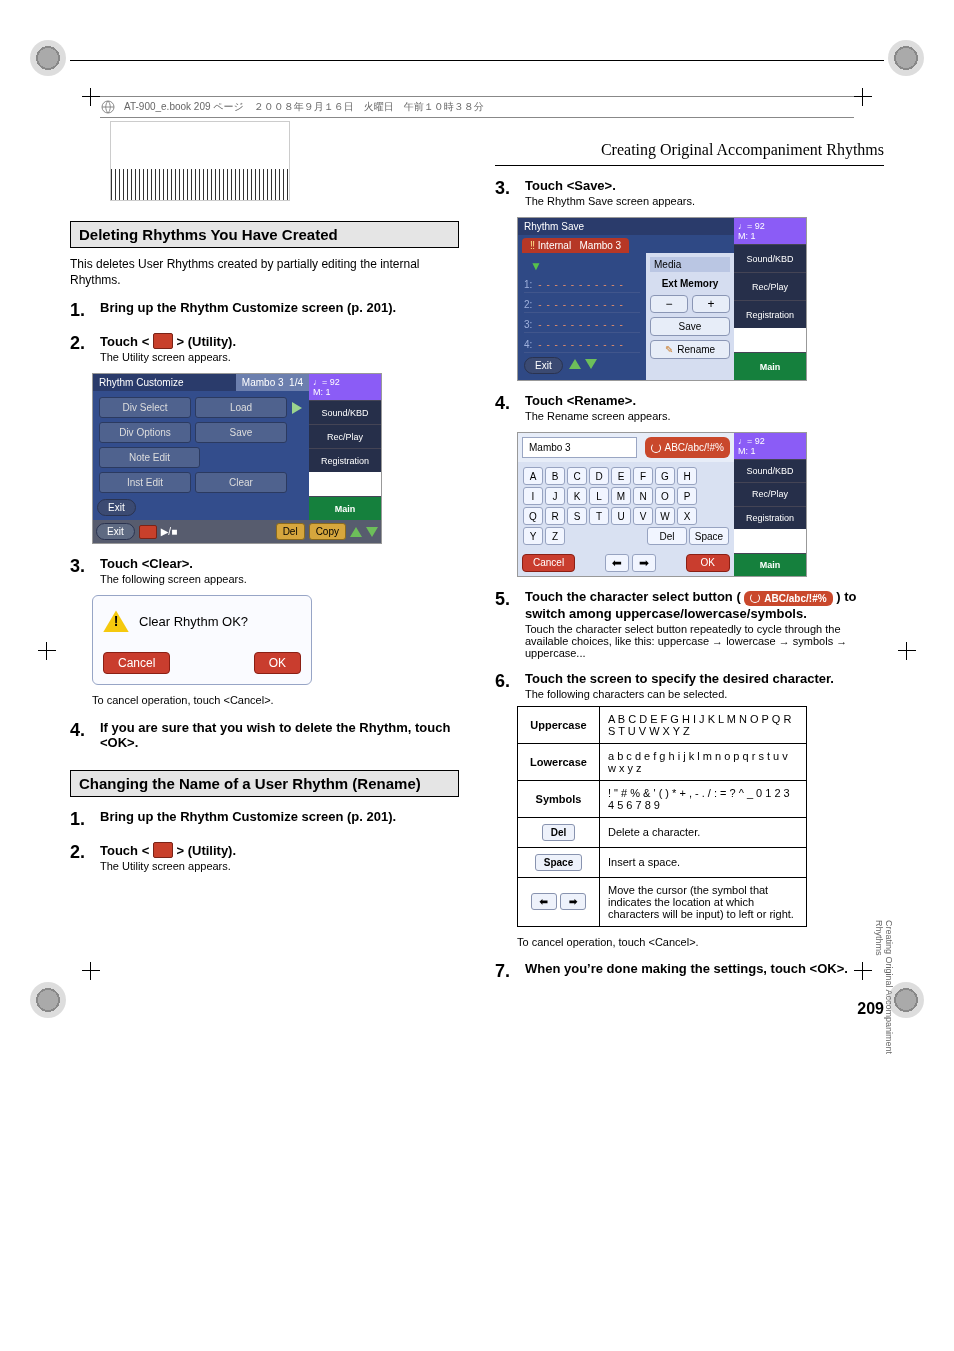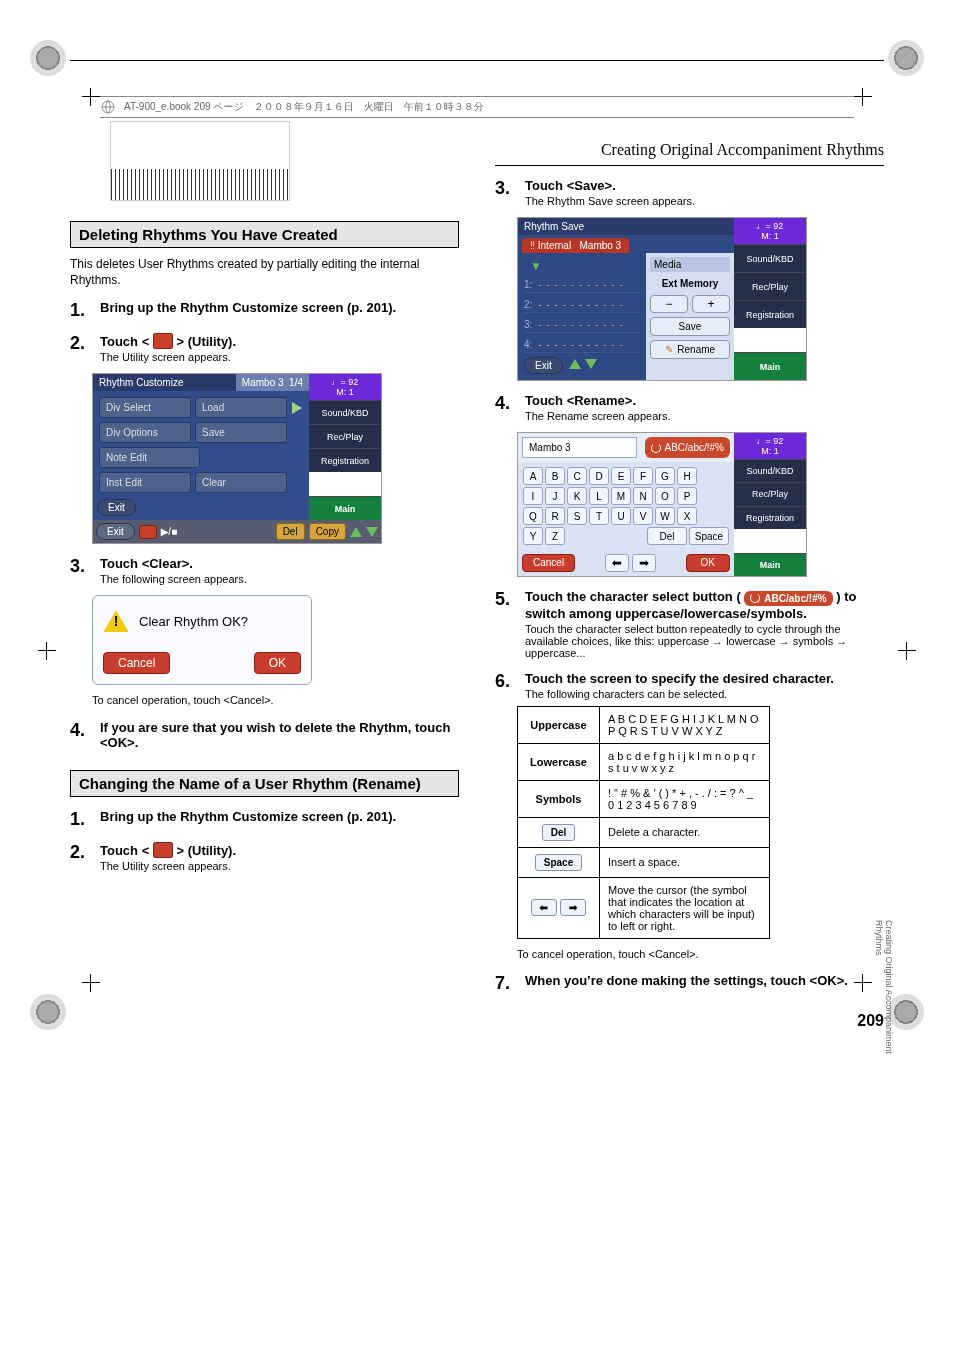--- a/index.html
+++ b/index.html
@@ -95,34 +95,34 @@
     width: 290px;
   }
   .ss-header {
     display: flex; background: #2a3b6b; color: #fff; font-size: 10px;
   }
   .ss-header .title { padding: 3px 6px; flex: 1; }
   .ss-header .sub { background: #6c7fae; padding: 3px 6px; }
   .ss-left { flex: 1; background: #334d8c; padding: 4px; }
   .ss-right { width: 72px; display: flex; flex-direction: column; }
   .ss-right .info {
-    background: #6d28d9; color: #fff; font-size: 9px; text-align: center; padding: 3px 4px;
+    background: #8b5cf6; color: #fff; font-size: 9px; text-align: left; padding: 3px 4px;
   }
   .ss-right .sidebtn {
     flex: 1; border-top: 1px solid #445; background: #262f4a; color: #fff;
     font-size: 9px; display: flex; align-items: center; justify-content: center; padding: 4px 2px;
   }
   .ss-right .accent { background: #15803d; font-weight: bold; margin-top: 24px; }
 
   .cell-btn {
     background: #4f628e; color: #ddd; font-size: 10px; padding: 4px 6px;
     border: 1px solid #2b3a60; border-radius: 3px; margin: 2px; display: inline-block;
   }
   .cell-row { display: flex; }
-  .cell-row .cell-btn { flex: 1; }
+  .cell-row .cell-btn { flex: 1; text-align: center; }
 
   .ss-footer {
     background: #575c6e; display: flex; align-items: center; padding: 3px;
     gap: 4px;
   }
   .pill {
     display: inline-block; background: #5e6a82; color: #fff; border: 1px solid #2a3350;
     border-radius: 10px; padding: 2px 10px; font-size: 10px;
   }
   .goldbtn {
@@ -195,21 +195,21 @@
   .caseswitch .circ { width: 10px; height: 10px; border: 1.5px solid #fff; border-radius: 50%; border-top-color: transparent;}
   .key { background: #f1f5ff; border: 1px solid #97a3c1; border-radius: 3px; font-size: 10px;
          width: 20px; height: 18px; display: inline-flex; align-items: center; justify-content: center; margin: 1px;}
   .keywide { width: 40px; }
   .ren-body { background: #d9e1f2; padding: 4px; }
   .ren-row { display: flex; justify-content: flex-start; }
   .ren-foot { display: flex; justify-content: space-between; padding: 4px; background: #d9e1f2; }
   .arrowbtn { background: #f1f5ff; border: 1px solid #97a3c1; border-radius: 3px; width: 24px; height: 18px; display: inline-flex; align-items: center; justify-content: center;}
 
   
-  table.chars { border-collapse: collapse; width: 253px; margin: 6px 3px 8px 22px; }
+  table.chars { border-collapse: collapse; width: 290px; margin: 6px 3px 8px 22px; }
   table.chars td { border: 1px solid #000; padding: 6px 8px; font-size: 11px; vertical-align: middle;}
   table.chars td:first-child { text-align: center; font-weight: bold; width: 82px;}
   .keycap-img {
     display: inline-block; border: 1px solid #8893af; border-radius: 3px; padding: 2px 8px; background: #eef2fb; font-size: 10px;
   }
 
   .pagenum { text-align: right; font-weight: bold; font-size: 16px; margin-top: 18px; }
 
   .inline-icon {
     display: inline-block; width: 20px; height: 16px; background: #c8402b;

